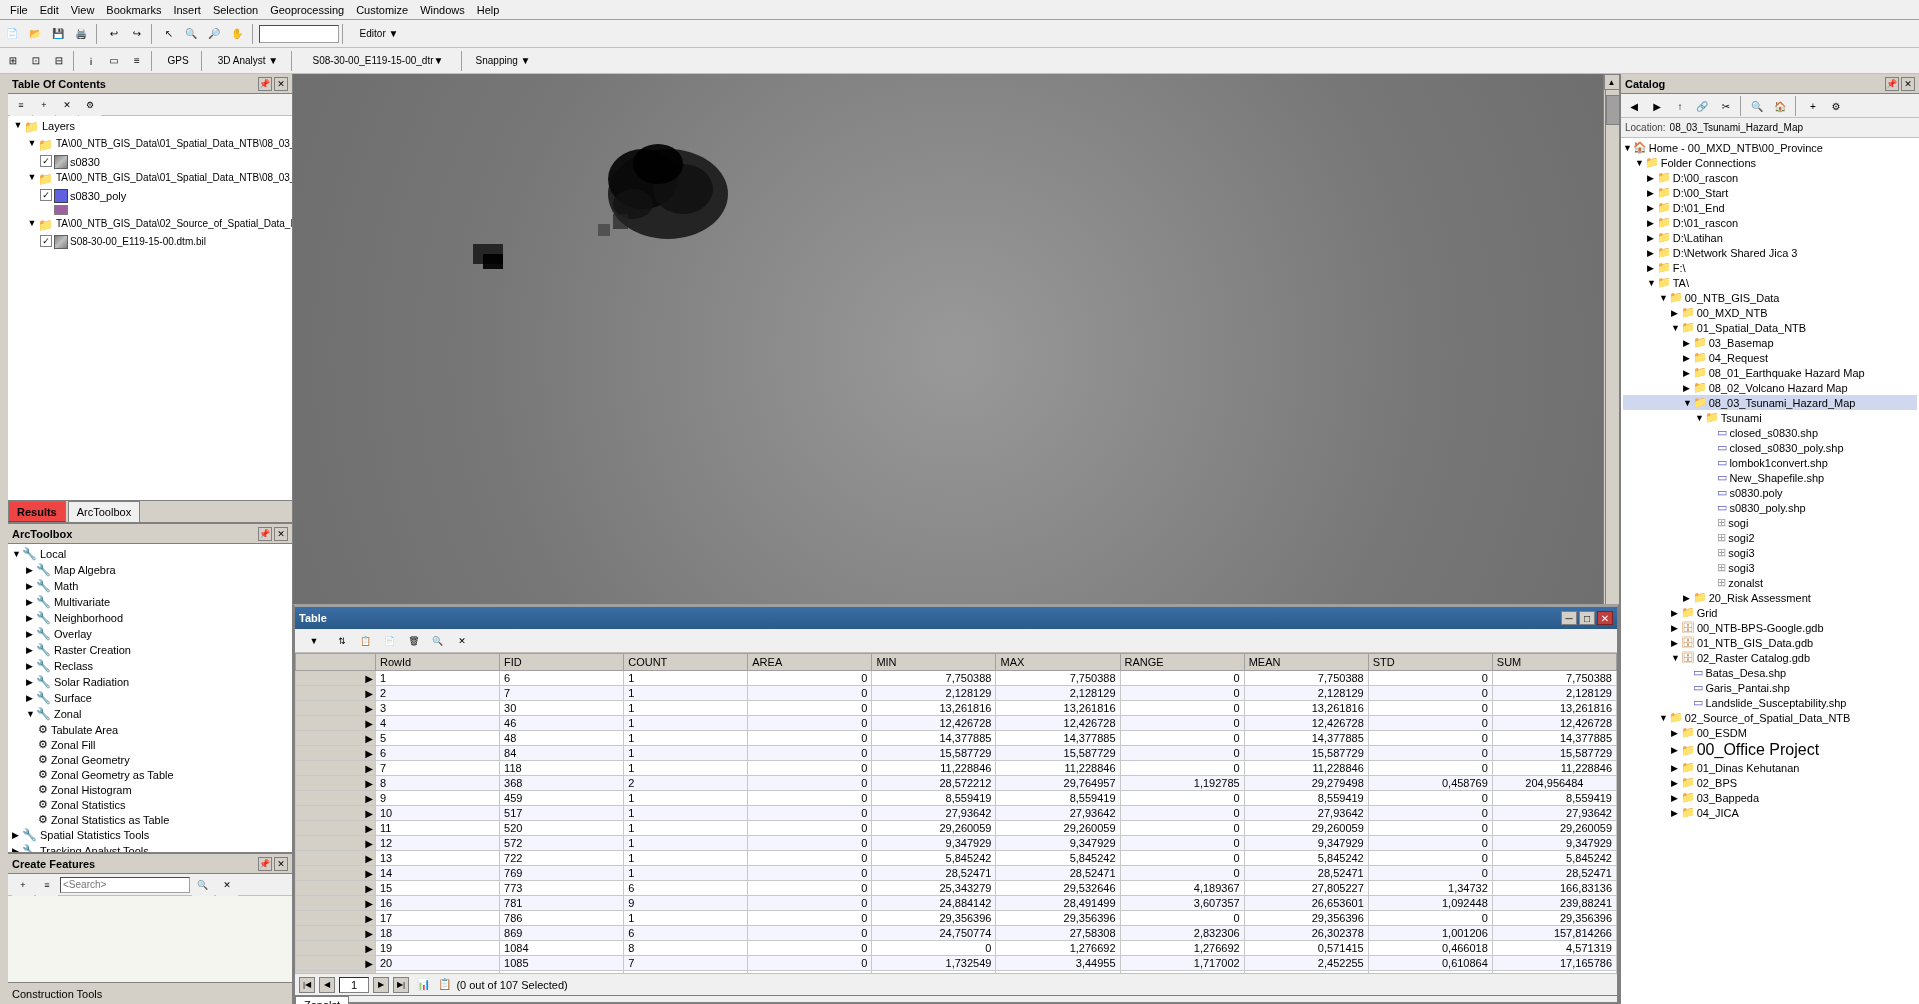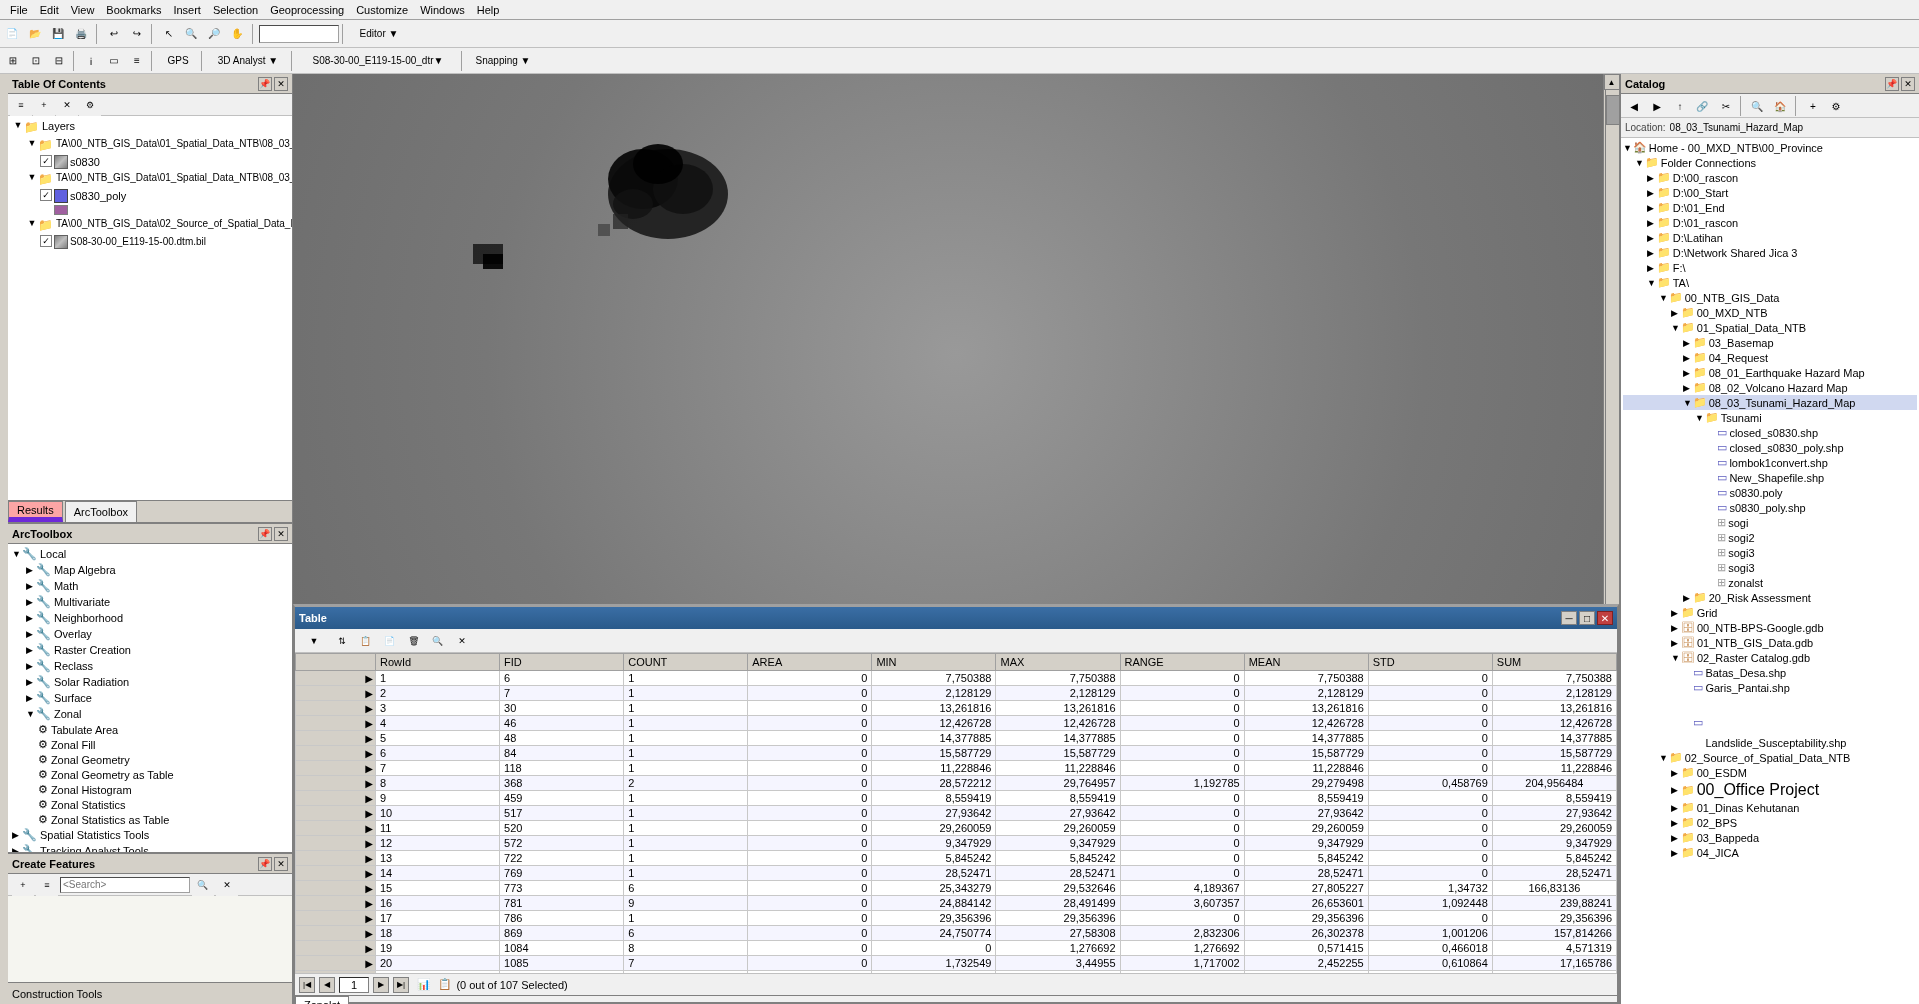--- a/index.html
+++ b/index.html
@@ -37,21 +37,21 @@
 
     
     .arctoolbox { height: 330px; border-top: 2px solid #808080; display: flex; flex-direction: column; }
     .arctoolbox-header { background: #d4d0c8; border-bottom: 1px solid #808080; padding: 2px 4px; display: flex; align-items: center; justify-content: space-between; height: 20px; }
 
     .toolbox-content { flex: 1; overflow-y: auto; background: white; padding: 2px; }
 
     
     .tab-strip { display: flex; background: #d4d0c8; border-top: 1px solid #808080; height: 22px; }
     .tab { padding: 2px 8px; font-size: 11px; border: 1px solid #808080; border-bottom: none; background: #f0f0f0; cursor: pointer; margin-right: 2px; display: flex; align-items: center; }
-    .tab.active { background: #fca5a5; border-bottom: 5px solid #6d28d9; z-index: 1; }
+    .tab.active { background: #ef4444; border-bottom: 1px solid #6d28d9; z-index: 1; font-weight: bold; }
 
     
     .create-features { height: 130px; border-top: 2px solid #808080; display: flex; flex-direction: column; }
     .cf-header { background: #d4d0c8; border-bottom: 1px solid #808080; padding: 2px 4px; display: flex; align-items: center; justify-content: space-between; height: 20px; }
     .cf-toolbar { background: #f0f0f0; border-bottom: 1px solid #c0c0c0; display: flex; align-items: center; height: 22px; padding: 1px 4px; gap: 2px; }
     .search-input { width: 130px; height: 16px; border: 1px inset #a0a0a0; font-size: 10px; padding: 0 2px; background: white; }
     .cf-content { flex: 1; background: white; display: flex; align-items: center; justify-content: center; color: #555; font-size: 11px; }
 
     
     .map-area { flex: 1; background: #7a7a7a; position: relative; overflow: hidden; display: flex; align-items: flex-start; justify-content: center; }
@@ -623,21 +623,21 @@
                 <td style="background: rgb(212, 208, 200); text-align: right; padding-right: 2px; font-size: 10px;">▶</td>
                 <td>15</td>
                 <td>773</td>
                 <td>6</td>
                 <td style="text-align: right;">0</td>
                 <td style="text-align: right;">25,343279</td>
                 <td style="text-align: right;">29,532646</td>
                 <td style="text-align: right;">4,189367</td>
                 <td style="text-align: right;">27,805227</td>
                 <td style="text-align: right;">1,34732</td>
-                <td style="text-align: center;">166,83136</td>
+                <td style="text-align: right;">166,83136</td>
               </tr>
               <tr>
                 <td style="background: rgb(212, 208, 200); text-align: right; padding-right: 2px; font-size: 10px;">▶</td>
                 <td>16</td>
                 <td>781</td>
                 <td>9</td>
                 <td style="text-align: right;">0</td>
                 <td style="text-align: right;">24,884142</td>
                 <td style="text-align: right;">28,491499</td>
                 <td style="text-align: right;">3,607357</td>
@@ -954,21 +954,21 @@
         <span style="font-size:11px;">Batas_Desa.shp</span>
       </div>
       <div class="catalog-tree-item" style="padding-left:60px;">
         <span style="font-size:9px; width:10px;"></span>
         <span style="margin-right:2px; color:#6060c0;">▭</span>
         <span style="font-size:11px;">Garis_Pantai.shp</span>
       </div>
       <div class="catalog-tree-item" style="padding-left:60px;">
         <span style="font-size:9px; width:10px;"></span>
         <span style="margin-right:2px; color:#6060c0;">▭</span>
-        <span style="font-size:11px;margin-top:41px;">Landslide_Susceptability.shp</span>
+        <span style="font-size:11px;">Landslide_Susceptability.shp</span>
       </div>
 
       <div class="catalog-tree-item" style="padding-left:36px;">
         <span style="font-size:9px; width:10px;">▼</span>
         <span style="margin-right:2px;">📁</span>
         <span style="font-size:11px;">02_Source_of_Spatial_Data_NTB</span>
       </div>
       <div class="catalog-tree-item" style="padding-left:48px;">
         <span style="font-size:9px; width:10px;">▶</span>
         <span style="margin-right:2px;">📁</span>

